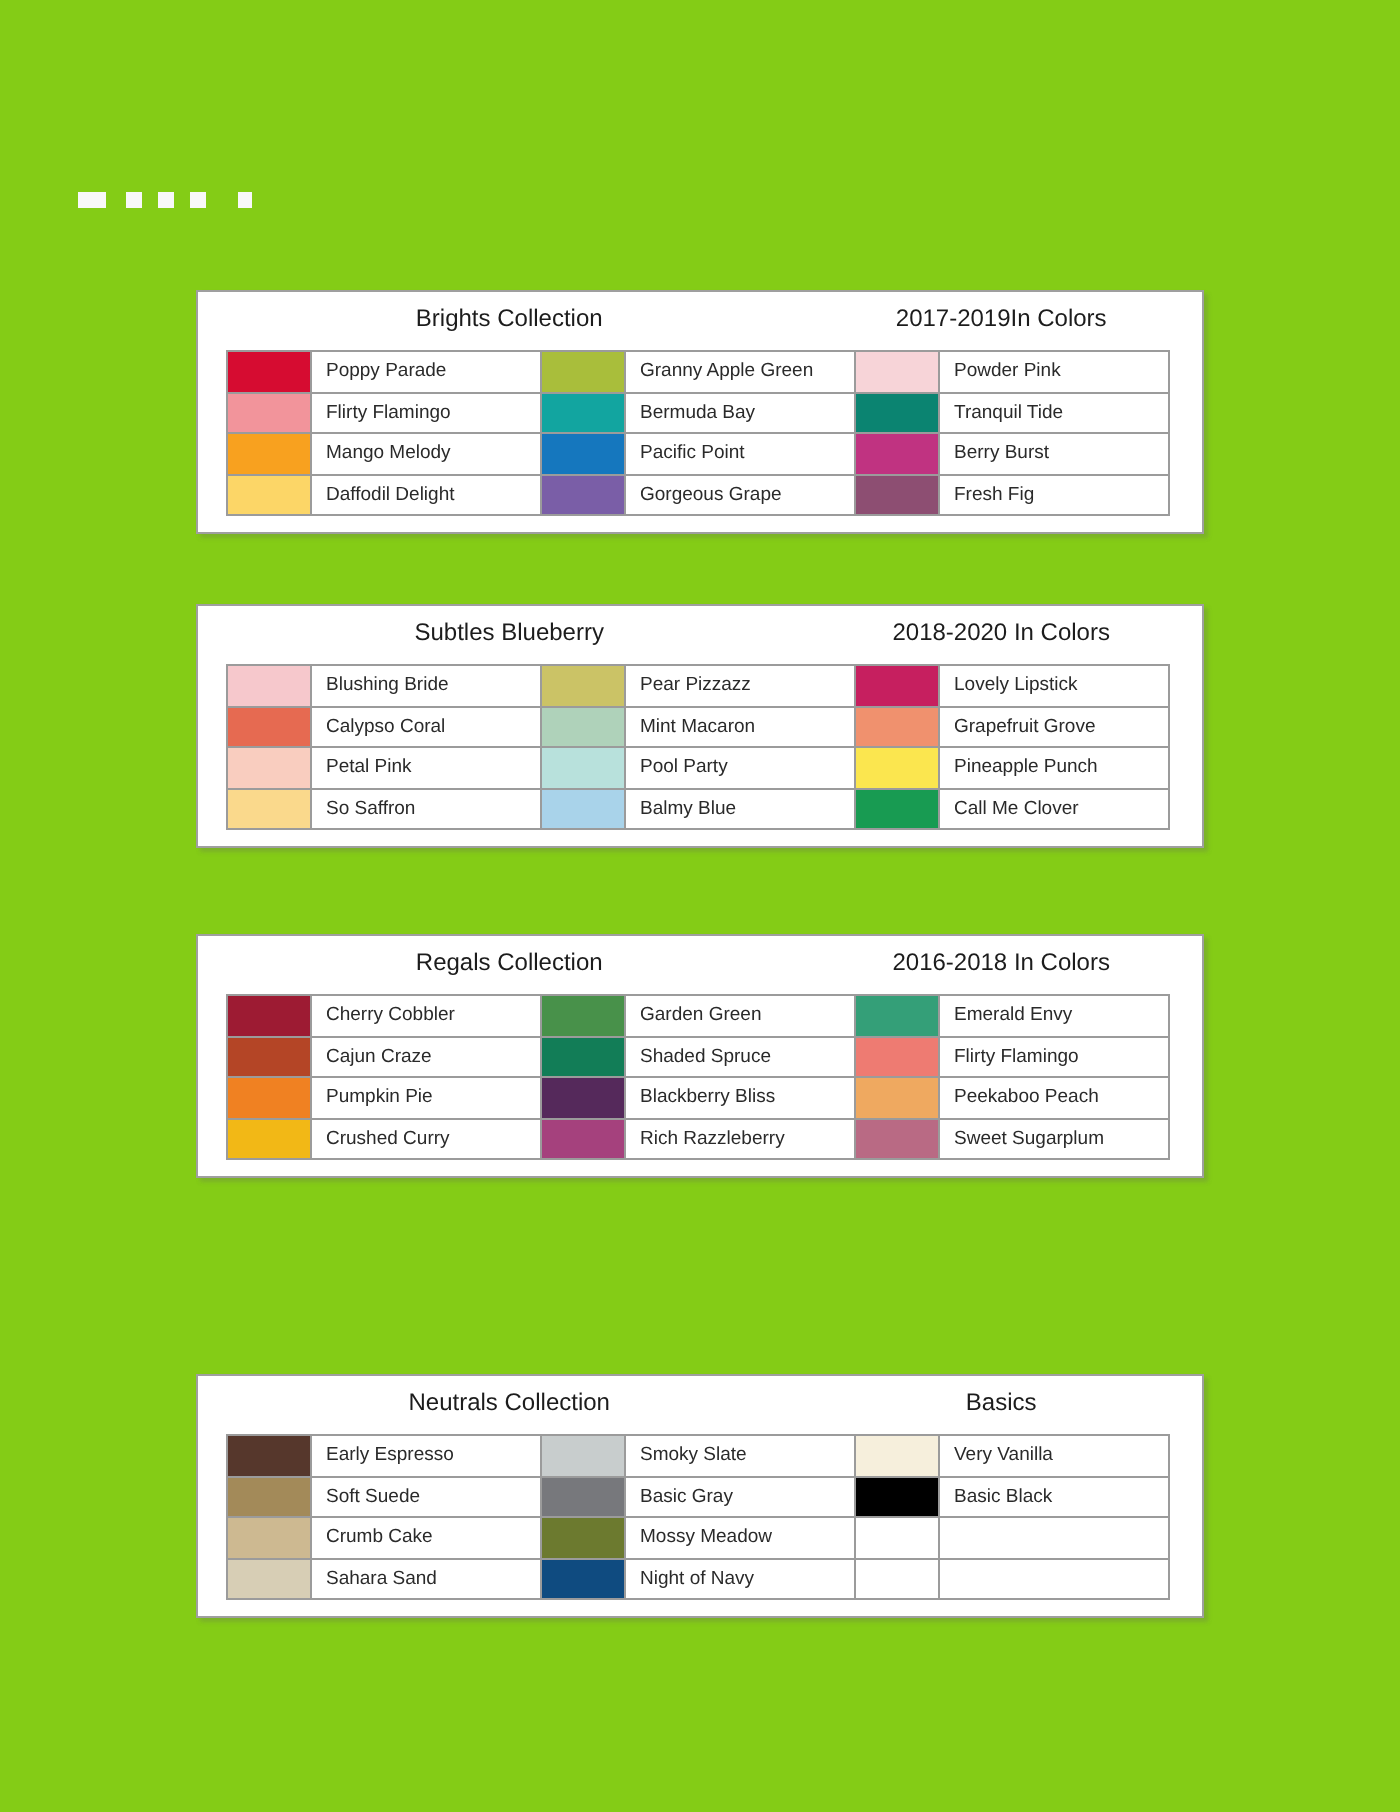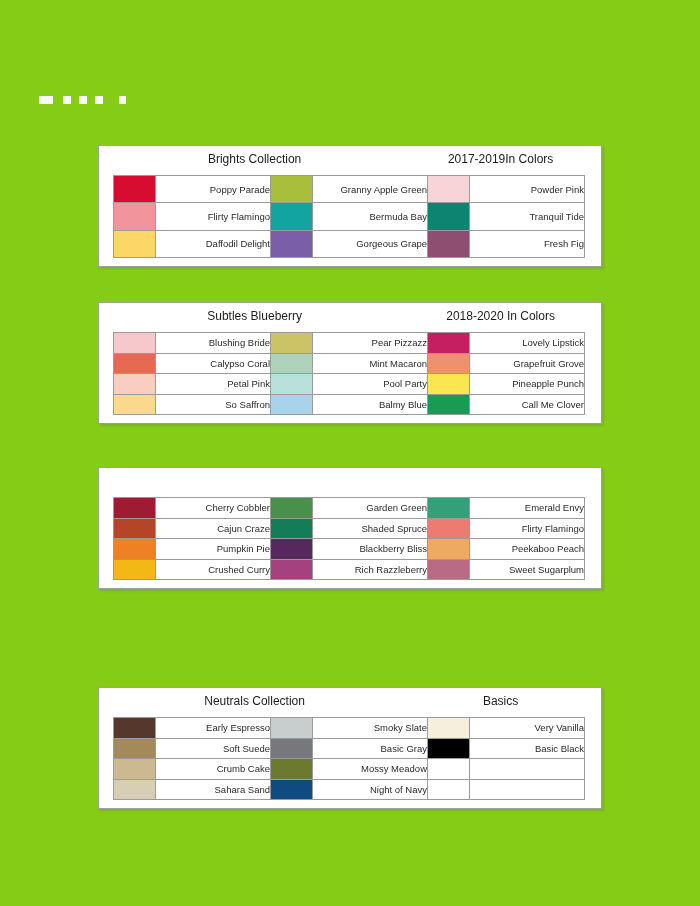--- a/index.html
+++ b/index.html
@@ -60,21 +60,20 @@
   }
 
   table.swatch-table {
     position: absolute;
     left: 14px;
     top: 29px;
     width: 472px;
     height: 83px;
     border-collapse: collapse;
     table-layout: fixed;
-    text-align: right;
   }
   .swatch-table td {
     border: 1px solid #9b9b9b;
     padding: 0;
     height: 15px;
   }
   td.swatch-cell  { width: 42px; }
   td.name-cell {
     width: 115px;
     font-size: 9.5px;
@@ -111,20 +110,28 @@
             </tr>
             <tr>
               <td class="swatch-cell" style="background-color: rgb(242, 148, 155);"></td>
               <td class="name-cell">Flirty Flamingo</td>
               <td class="swatch-cell" style="background-color: rgb(18, 165, 160);"></td>
               <td class="name-cell">Bermuda Bay</td>
               <td class="swatch-cell" style="background-color: rgb(11, 132, 113);"></td>
               <td class="name-cell">Tranquil Tide</td>
             </tr>
             <tr>
+              <td class="swatch-cell" style="background-color: rgb(248, 161, 31);"></td>
+              <td class="name-cell">Mango Melody</td>
+              <td class="swatch-cell" style="background-color: rgb(21, 119, 190);"></td>
+              <td class="name-cell">Pacific Point</td>
+              <td class="swatch-cell" style="background-color: rgb(192, 51, 129);"></td>
+              <td class="name-cell">Berry Burst</td>
+            </tr>
+            <tr>
               <td class="swatch-cell" style="background-color: rgb(252, 214, 103);"></td>
               <td class="name-cell">Daffodil Delight</td>
               <td class="swatch-cell" style="background-color: rgb(122, 94, 167);"></td>
               <td class="name-cell">Gorgeous Grape</td>
               <td class="swatch-cell" style="background-color: rgb(141, 78, 114);"></td>
               <td class="name-cell">Fresh Fig</td>
             </tr>
           </tbody>
     </table>
   </div>
@@ -166,20 +173,24 @@
               <td class="swatch-cell" style="background-color: rgb(169, 211, 234);"></td>
               <td class="name-cell">Balmy Blue</td>
               <td class="swatch-cell" style="background-color: rgb(24, 155, 82);"></td>
               <td class="name-cell">Call Me Clover</td>
             </tr>
           </tbody>
     </table>
   </div>
 
   <div class="section s3">
+    <div class="section-header">
+      <div class="title-left">Regals Collection</div>
+      <div class="title-right">2016-2018 In Colors</div>
+    </div>
     <table class="swatch-table">
       <tbody>
             <tr>
               <td class="swatch-cell" style="background-color: rgb(157, 27, 51);"></td>
               <td class="name-cell">Cherry Cobbler</td>
               <td class="swatch-cell" style="background-color: rgb(72, 145, 74);"></td>
               <td class="name-cell">Garden Green</td>
               <td class="swatch-cell" style="background-color: rgb(52, 159, 120);"></td>
               <td class="name-cell">Emerald Envy</td>
             </tr>

